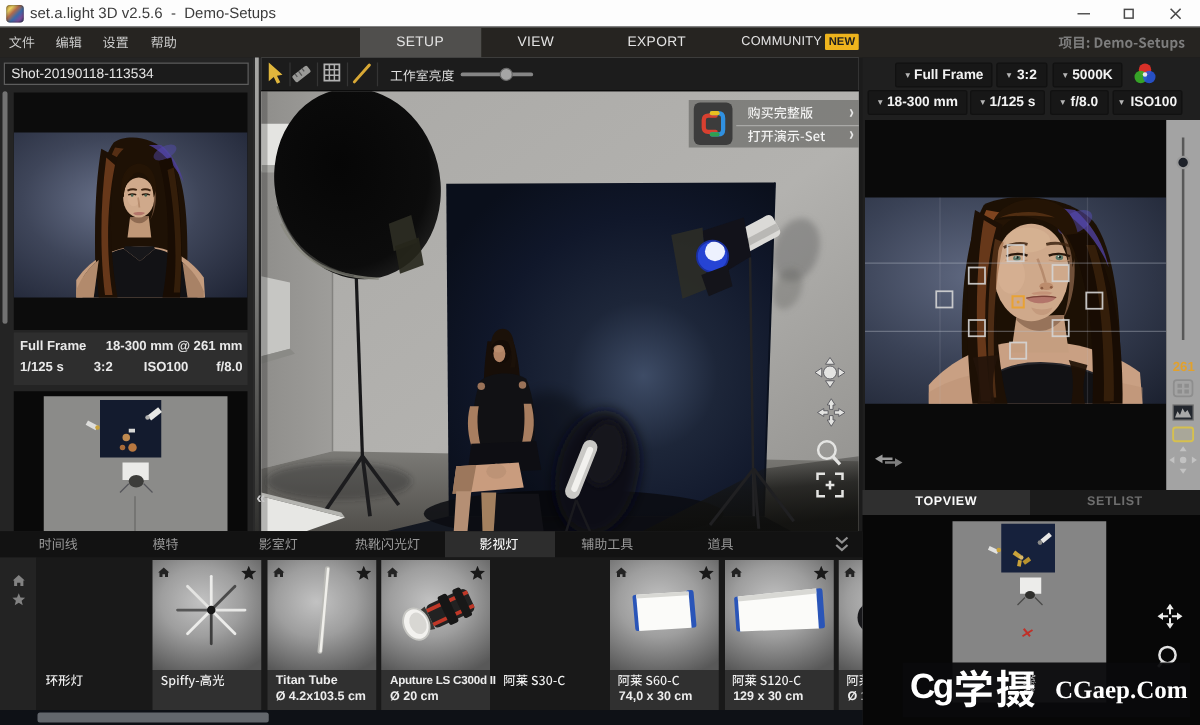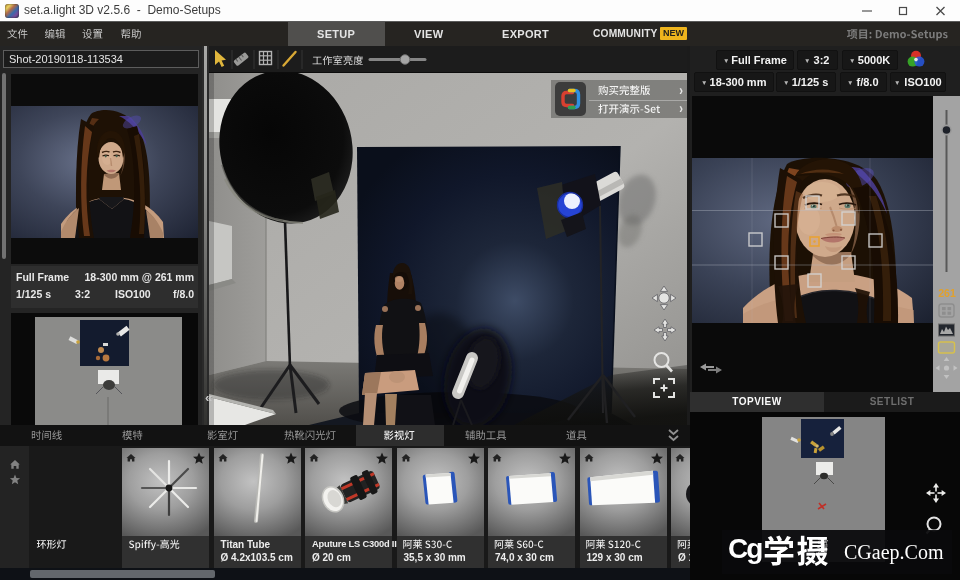--- a/index.html
+++ b/index.html
@@ -6,21 +6,21 @@
 #app{position:relative;width:960px;height:580px;background:#1b1b1b}
 .abs{position:absolute}
 
 #tbar{position:absolute;left:0;top:0;width:960px;height:22px;background:#fdfdfd;border-bottom:1px solid #5a5a5a}
 #appicon{position:absolute;left:5px;top:4px;width:14px;height:14px;border-radius:3px;background:linear-gradient(135deg,#d8a23a 0%,#e8d060 22%,#b06a4a 40%,#3a6aaa 60%,#7a4a9a 80%,#2a3a6a 100%);box-shadow:inset 0 0 2px #222}
 #ttxt{position:absolute;left:24px;top:3px;font-size:12px;color:#3c3c3c}
 .wbtn{position:absolute;top:0;width:30px;height:22px;color:#555;font-size:12px;text-align:center;line-height:20px}
 
 #mbar{position:absolute;left:0;top:22px;width:960px;height:24px;background:#262421}
 #mtab{position:absolute;left:288px;top:0;width:97px;height:24px;background:#504f4d}
-.ttab{position:absolute;top:0;height:24px;line-height:24px;font-size:11px;font-weight:bold;color:#e4e4e4;letter-spacing:.3px}
+.ttab{position:absolute;top:0;height:24px;line-height:24px;font-size:11px;font-weight:normal;color:#e4e4e4;letter-spacing:.3px}
 #newb{position:absolute;left:660px;top:5px;width:27px;height:13px;background:#eeb41d;color:#20201e;font-size:9px;font-weight:bold;text-align:center;line-height:13px;border-radius:1px}
 
 #lpan{position:absolute;left:0;top:46px;width:202px;height:379px;background:#242424}
 #shotbox{position:absolute;left:3px;top:4px;width:196px;height:18px;background:#1b1b1b;border:1px solid #5d5d5d;color:#e5e5e5;font-size:11px;font-weight:normal;line-height:16px;padding-left:5px}
 #lscroll{position:absolute;left:2px;top:27px;width:4px;height:186px;background:#727272;border-radius:2px}
 #prev1{position:absolute;left:11px;top:28px;width:187px;height:190px;background:#0c0c0c}
 #infobar{position:absolute;left:11px;top:220px;width:187px;height:42px;background:#2e2e2e;color:#e9e9e9;font-size:10.5px;font-weight:bold}
 #thumb2{position:absolute;left:11px;top:267px;width:187px;height:112px;background:#090909}
 
 #split{position:absolute;left:202px;top:46px;width:7px;height:379px;background:#2a2a2a}
@@ -55,21 +55,21 @@
 .cimg{position:absolute;left:0;top:0;width:87px;height:88px;background:radial-gradient(ellipse 72px 62px at 45% 38%,#c2c2c2 0%,#9e9e9e 45%,#585858 100%)}
 .clab{position:absolute;left:0;top:88px;width:87px;height:32px;background:#303030;color:#ededed;font-size:10px;font-weight:bold}
 .clab .l1{position:absolute;left:7px;top:3px;white-space:nowrap}
 .clab .l2{position:absolute;left:7px;top:16px;white-space:nowrap}
 #hscroll{position:absolute;left:0;top:143px;width:690px;height:12px;background:#0e1116}
 #hthumb{position:absolute;left:30px;top:2px;width:185px;height:8px;background:#63676c;border-radius:2px}
 
 #wmark{position:absolute;left:722px;top:530px;width:230px;height:44px;background:rgba(10,10,12,.94)}
 #wmcg{position:absolute;left:6px;top:3px;color:#fff;font-size:28px;font-weight:bold;font-family:"Liberation Sans",sans-serif;letter-spacing:-2px}
 #wmart{position:absolute;left:106px;top:9px;color:#e8e8e8;font-size:5px;line-height:5.5px;transform:rotate(90deg);transform-origin:0 0;white-space:nowrap}
-#wmserif{position:absolute;left:122px;top:11px;color:#fff;font-size:20px;font-weight:normal;font-family:"Liberation Serif",serif}
+#wmserif{position:absolute;left:122px;top:11px;color:#fff;font-size:20px;font-weight:bold;font-family:"Liberation Serif",serif}
 svg{display:block}
 </style></head>
 <body>
 <div id="app">
 
  <div id="tbar">
   <div id="appicon"></div>
   <div id="ttxt">set.a.light 3D v2.5.6&nbsp; - &nbsp;Demo-Setups</div>
   <div class="wbtn" style="left:852px">
         <svg width="30" height="22">
@@ -648,39 +648,20 @@
                 <path d="M9,6 L4.5,10 L5.6,10 L5.6,13.5 L8,13.5 L8,11.3 L10,11.3 L10,13.5 L12.4,13.5 L12.4,10 L13.5,10 Z" fill="#232323"></path>
                 <path d="M77,4.5 L78.7,8.5 L83,8.8 L79.7,11.6 L80.7,15.8 L77,13.5 L73.3,15.8 L74.3,11.6 L71,8.8 L75.3,8.5 Z" fill="#191919"></path>
               </g>
             </svg>
           </div>
           <div class="clab">
             <div class="l1" style="font-size:9.3px;letter-spacing:-.2px">Aputure LS C300d II</div>
             <div class="l2">Ø 20 cm</div>
           </div>
         </div>
-<div class="card" style="left:367.5px">
-          <div class="cimg">
-            <svg width="87" height="88" viewBox="0 0 87 88">
-<g transform="rotate(-6 44 40)">
-<rect x="27" y="25" width="5" height="30" rx="2" fill="#2a55b8"></rect>
-<rect x="53" y="25" width="6" height="31" rx="2" fill="#2a55b8"></rect>
-<polygon points="30,25 55,26 55,56 30,55" fill="#fbfbf9"></polygon>
-<polygon points="30,25 55,26 55,29 30,28" fill="#d8d8d4"></polygon>
-</g>
-<g>
-                <path d="M9,6 L4.5,10 L5.6,10 L5.6,13.5 L8,13.5 L8,11.3 L10,11.3 L10,13.5 L12.4,13.5 L12.4,10 L13.5,10 Z" fill="#232323"></path>
-                <path d="M77,4.5 L78.7,8.5 L83,8.8 L79.7,11.6 L80.7,15.8 L77,13.5 L73.3,15.8 L74.3,11.6 L71,8.8 L75.3,8.5 Z" fill="#191919"></path>
-              </g>
-            </svg>
-          </div>
-          <div class="clab">
-            <div class="l2">35,5 x 30 mm</div>
-          </div>
-        </div>
 <div class="card" style="left:459px">
           <div class="cimg">
             <svg width="87" height="88" viewBox="0 0 87 88">
 <g transform="rotate(-5 43 40)">
 <rect x="19" y="26" width="5" height="29" rx="2" fill="#2a55b8"></rect>
 <rect x="62" y="26" width="6" height="30" rx="2" fill="#2a55b8"></rect>
 <polygon points="22,26 64,27 64,56 22,55" fill="#fbfbf9"></polygon>
 <polygon points="22,26 64,27 64,30 22,29" fill="#d8d8d4"></polygon>
 </g>
 <g>

